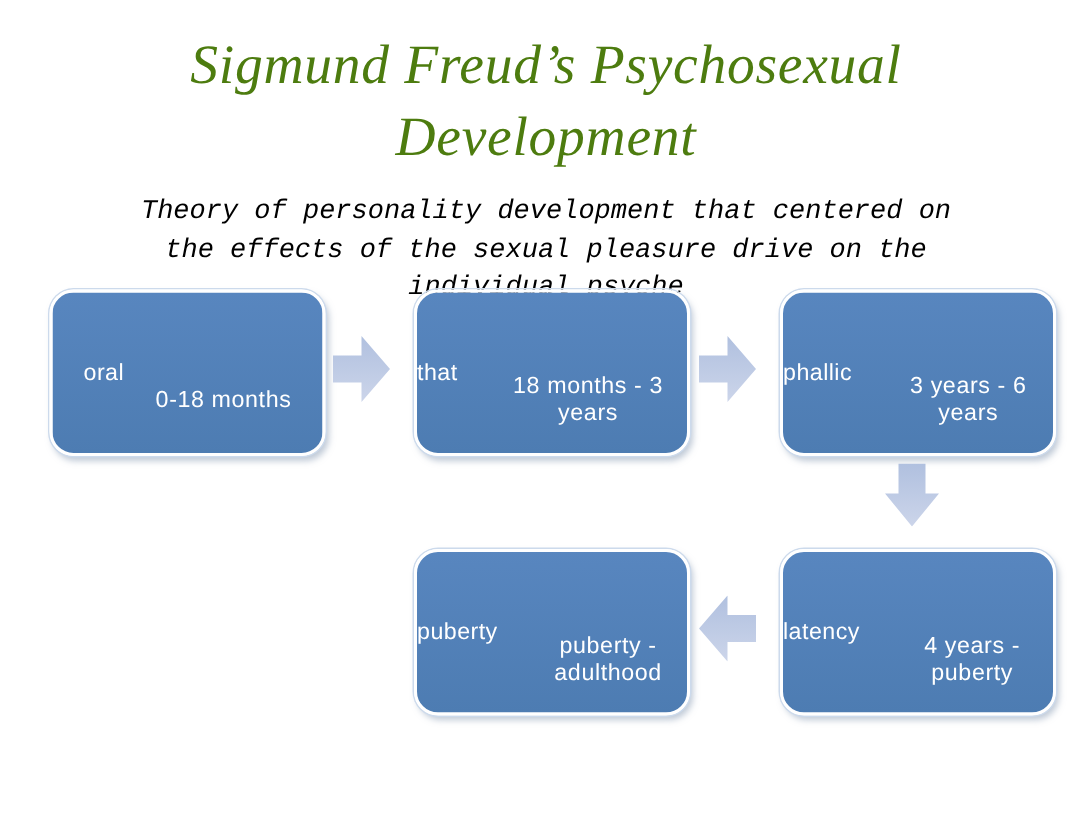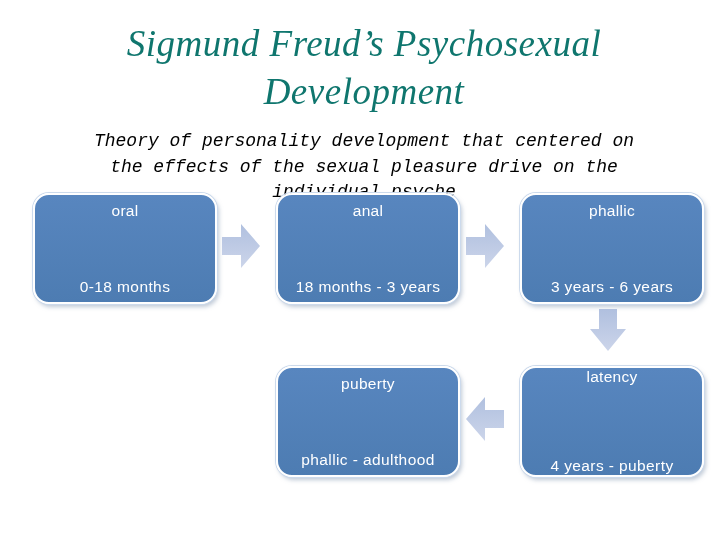--- a/index.html
+++ b/index.html
@@ -2,37 +2,37 @@
 <html><head>
 <meta charset="utf-8">
 <style>
   html,body{margin:0;padding:0;background:#ffffff;}
   .slide{
     position:relative;width:728px;height:546px;background:#ffffff;
     overflow:hidden;font-family:"Liberation Sans",sans-serif;
   }
   .title{
     position:absolute;top:20px;left:50%;transform:translateX(-50%);
-    width:620px;margin:0;text-align:center;color:#0f766e;
+    width:620px;margin:0;text-align:center;color:#4d7c0f;
     font-family:"Liberation Serif",serif;font-style:italic;font-weight:400;
     font-size:37px;line-height:1.3;letter-spacing:0.5px;
   }
   .subtitle{
     position:absolute;top:129px;left:50%;transform:translateX(-50%);
     width:560px;margin:0;text-align:center;color:#000;
     font-family:Liberation Mono, monospace;font-style:italic;font-weight:400;
     font-size:18px;line-height:1.42;
   }
   .diagram{position:absolute;left:0;top:0;width:728px;height:546px;}
   .stage{
     position:absolute;width:180px;height:107px;border-radius:16px;
     border:2px solid #ffffff;
     background:linear-gradient(180deg,#5886bf 0%,#4d7cb2 100%);
     box-shadow:0 0 0 1px #ccdaec, 2px 3px 4px rgba(130,150,175,0.5);
-    display:flex;flex-direction:column;align-items:center;justify-content:center;
+    display:flex;flex-direction:row;align-items:center;justify-content:center;
     gap:21px;color:#ffffff;text-align:center;box-sizing:content-box;
   }
   .stage .name{font-size:15.5px;letter-spacing:0.3px;}
   .stage .range{font-size:15.5px;letter-spacing:0.4px;margin-top:37px;}
   .stage-oral{left:33px;top:193px;}
   .stage-anal{left:276px;top:193px;}
   .stage-phallic{left:520px;top:193px;}
   .stage-latency{left:520px;top:366px;justify-content:space-between;}
   .stage-genital{left:276px;top:366px;}
   .arrow{position:absolute;line-height:0;}
@@ -63,21 +63,21 @@
           <linearGradient id="g1" x1="0" y1="0" x2="0" y2="1">
             <stop offset="0" stop-color="#b0c0df"></stop>
               <stop offset="1" stop-color="#ccd5ea"></stop>
           </linearGradient>
         </defs>
         <polygon points="0,13 19,13 19,0 38,22 19,44 19,31 0,31" fill="url(#g1)"></polygon>
       </svg>
     </div>
 
     <div class="stage stage-anal">
-      <span class="name">anal</span>
+      <span class="name">that</span>
       <span class="range">18 months - 3 years</span>
     </div>
 
     <div class="arrow arrow-2">
       <svg width="38" height="44" viewBox="0 0 38 44">
         <defs>
           <linearGradient id="g2" x1="0" y1="0" x2="0" y2="1">
             <stop offset="0" stop-color="#b0c0df"></stop>
               <stop offset="1" stop-color="#ccd5ea"></stop>
           </linearGradient>
@@ -115,17 +115,17 @@
             <stop offset="0" stop-color="#b0c0df"></stop>
               <stop offset="1" stop-color="#ccd5ea"></stop>
           </linearGradient>
         </defs>
         <polygon points="38,13 19,13 19,0 0,22 19,44 19,31 38,31" fill="url(#g4)"></polygon>
       </svg>
     </div>
 
     <div class="stage stage-genital">
       <span class="name">puberty</span>
-      <span class="range">phallic - adulthood</span>
+      <span class="range">puberty - adulthood</span>
     </div>
 
   </div>
 </div>
 
 </body></html>

